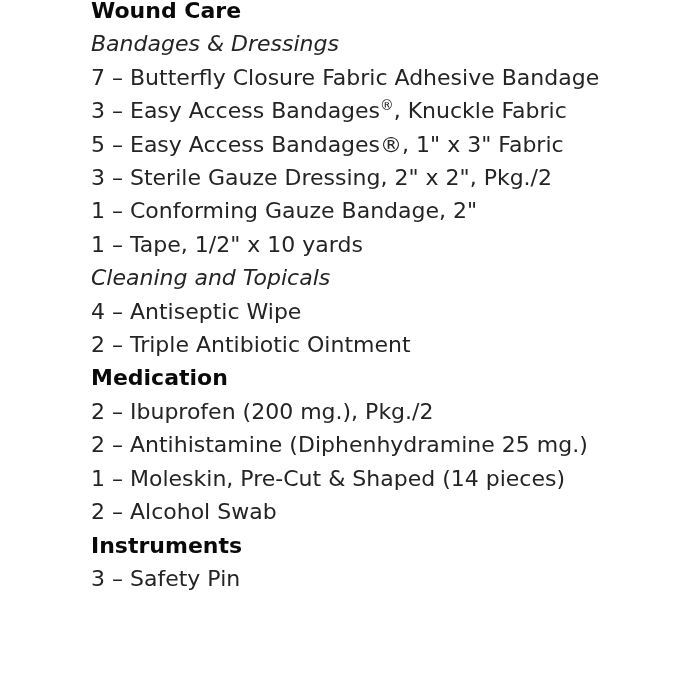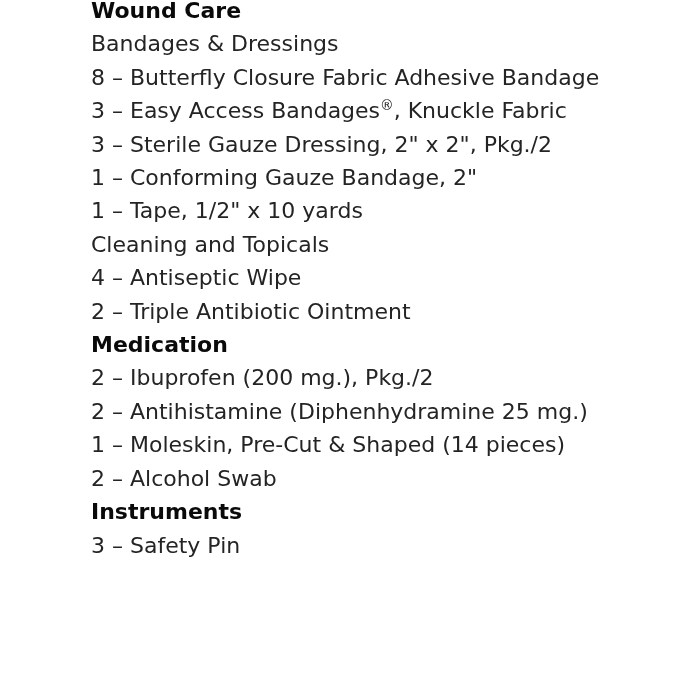--- a/index.html
+++ b/index.html
@@ -20,36 +20,37 @@
     left:91px;top:0;
     margin-top:-6px;
     width:580px;
     font-family:"DejaVu Sans","Liberation Sans",sans-serif;
     font-size:22px;
     line-height:33.4px;
     color:var(--text);
   }
   .line{margin:0;white-space:nowrap}
   .line.heading{font-weight:700;color:var(--heading)}
-  .line.subheading{}
+  .line.subheading{font-style:italic}
   .line sup{
     font-size:0.62em;
     line-height:0;
     vertical-align:super;
   }
 </style>
 </head>
 <body>
 
 <main class="sheet">
   <section class="contents">
       <p class="line heading"><span>Wound Care</span></p>
       <p class="line subheading"><span>Bandages &amp; Dressings</span></p>
-      <p class="line item"><span>8 – Butterfly Closure Fabric Adhesive Bandage</span></p>
+      <p class="line item"><span>7 – Butterfly Closure Fabric Adhesive Bandage</span></p>
       <p class="line item"><span>3 – Easy Access Bandages</span><sup>®</sup><span>, Knuckle Fabric</span></p>
+      <p class="line item"><span>5 – Easy Access Bandages®, 1" x 3" Fabric</span></p>
       <p class="line item"><span>3 – Sterile Gauze Dressing, 2" x 2", Pkg./2</span></p>
       <p class="line item"><span>1 – Conforming Gauze Bandage, 2"</span></p>
       <p class="line item"><span>1 – Tape, 1/2" x 10 yards</span></p>
       <p class="line subheading"><span>Cleaning and Topicals</span></p>
       <p class="line item"><span>4 – Antiseptic Wipe</span></p>
       <p class="line item"><span>2 – Triple Antibiotic Ointment</span></p>
       <p class="line heading"><span>Medication</span></p>
       <p class="line item"><span>2 – Ibuprofen (200 mg.), Pkg./2</span></p>
       <p class="line item"><span>2 – Antihistamine (Diphenhydramine 25 mg.)</span></p>
       <p class="line item"><span>1 – Moleskin, Pre-Cut &amp; Shaped (14 pieces)</span></p>

